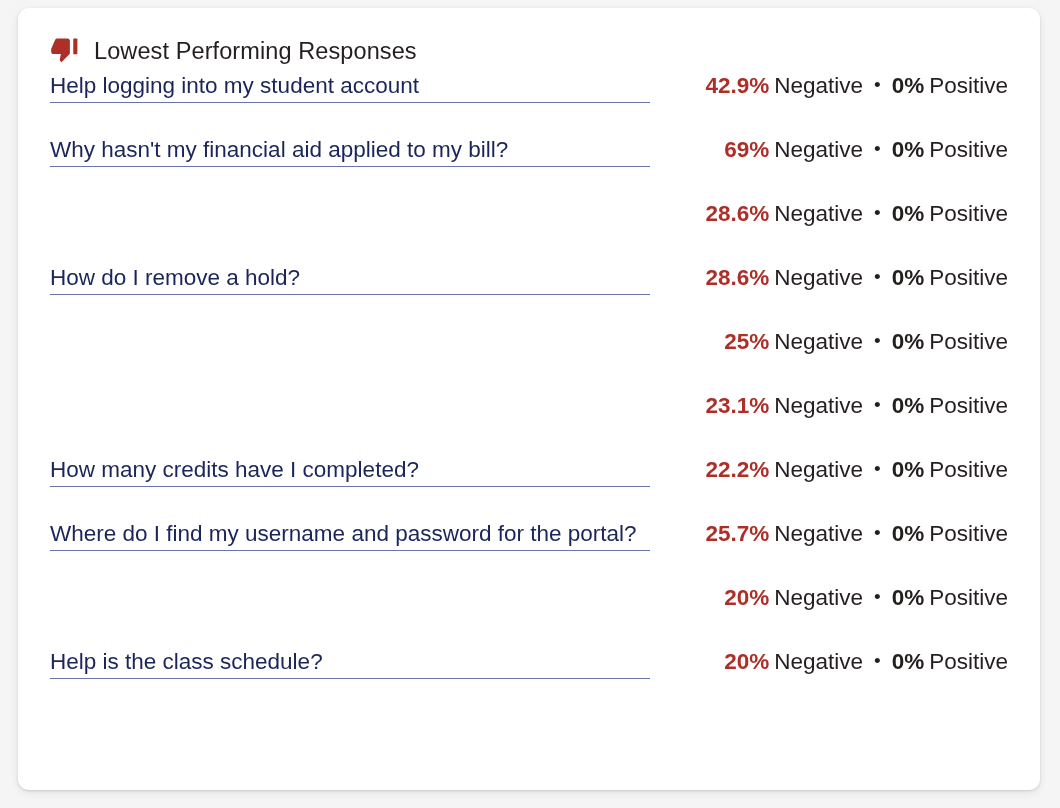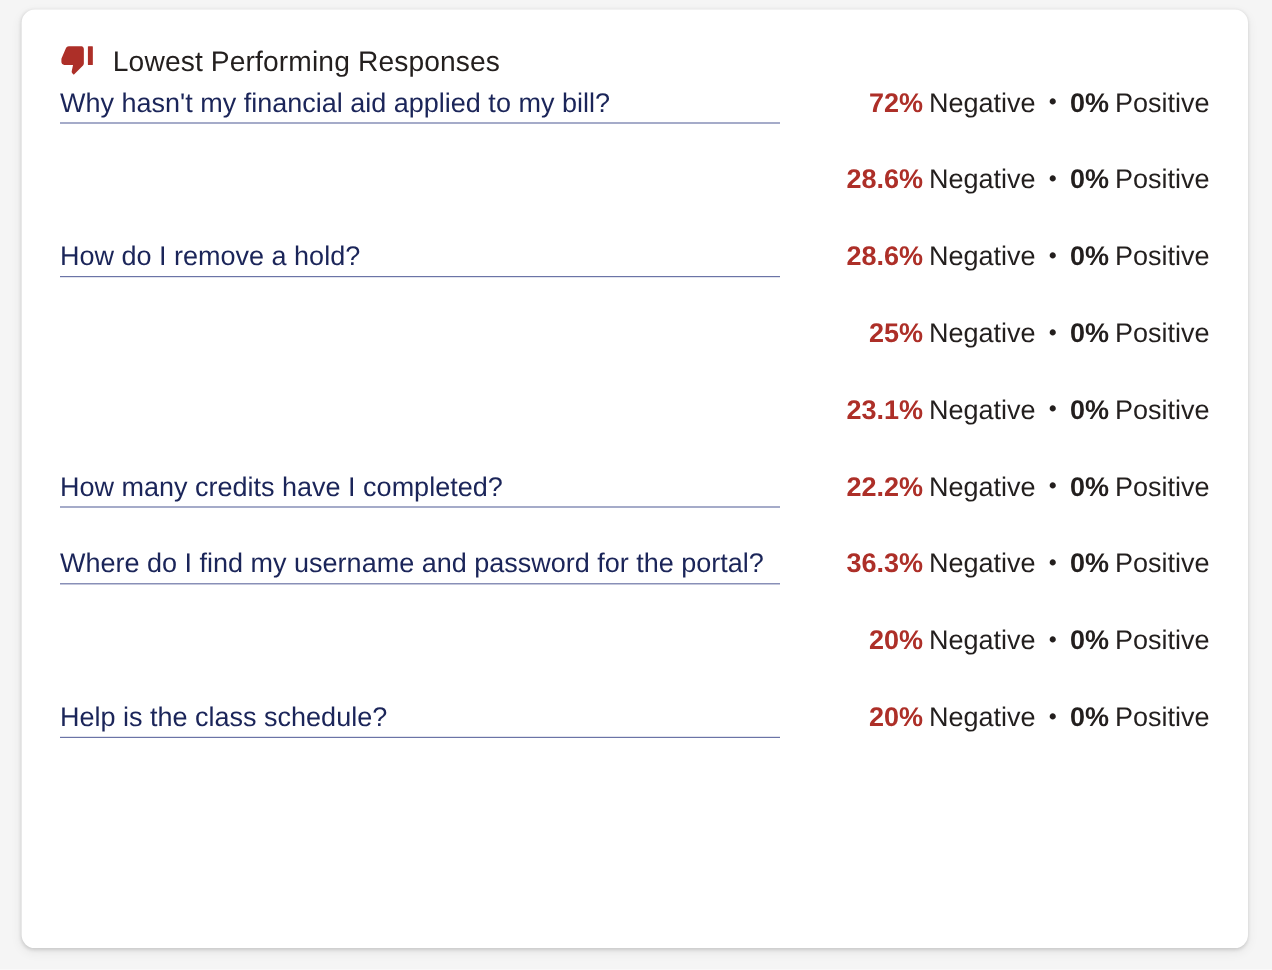--- a/index.html
+++ b/index.html
@@ -121,25 +121,31 @@
       <svg width="30" height="30" viewBox="0 0 24 24" aria-hidden="true">
         <path d="M14.4 2H5.9C5.0 2 4.25 2.54 3.93 3.32L1.07 10.0c-.09.24-.14.49-.14.76V12.6c0 1.03.84 1.87 1.87 1.87h5.9l-.89 4.27-.03.3c0 .38.16.74.41 1.0l.99.99 6.17-6.17c.34-.34.55-.81.55-1.33V3.87C15.9 2.84 15.06 2 14.4 2z" fill="#ad2f28"></path>
         <rect x="18.6" y="2" width="3.3" height="12.6" rx="0.4" fill="#ad2f28"></rect>
       </svg>
     </span>
     <span class="card-title">Lowest Performing Responses</span>
   </div>
 
   <div class="rows">
 
+    <div class="row">
+      <a class="row-link">Help logging into my student account</a>
+      <div class="row-stats">
+        <span class="pct-negative">42.9%</span><span class="sp"></span><span class="lbl">Negative</span><span class="dot-sep">•</span><span class="pct-positive">0%</span><span class="sp"></span><span class="lbl">Positive</span>
+      </div>
+    </div>
 
     <div class="row">
       <a class="row-link">Why hasn't my financial aid applied to my bill?</a>
       <div class="row-stats">
-        <span class="pct-negative">72%</span><span class="sp"></span><span class="lbl">Negative</span><span class="dot-sep">•</span><span class="pct-positive">0%</span><span class="sp"></span><span class="lbl">Positive</span>
+        <span class="pct-negative">69%</span><span class="sp"></span><span class="lbl">Negative</span><span class="dot-sep">•</span><span class="pct-positive">0%</span><span class="sp"></span><span class="lbl">Positive</span>
       </div>
     </div>
 
     <div class="row">
       <div class="row-stats">
         <span class="pct-negative">28.6%</span><span class="sp"></span><span class="lbl">Negative</span><span class="dot-sep">•</span><span class="pct-positive">0%</span><span class="sp"></span><span class="lbl">Positive</span>
       </div>
     </div>
 
     <div class="row">
@@ -164,21 +170,21 @@
     <div class="row">
       <a class="row-link">How many credits have I completed?</a>
       <div class="row-stats">
         <span class="pct-negative">22.2%</span><span class="sp"></span><span class="lbl">Negative</span><span class="dot-sep">•</span><span class="pct-positive">0%</span><span class="sp"></span><span class="lbl">Positive</span>
       </div>
     </div>
 
     <div class="row">
       <a class="row-link">Where do I find my username and password for the portal?</a>
       <div class="row-stats">
-        <span class="pct-negative">36.3%</span><span class="sp"></span><span class="lbl">Negative</span><span class="dot-sep">•</span><span class="pct-positive">0%</span><span class="sp"></span><span class="lbl">Positive</span>
+        <span class="pct-negative">25.7%</span><span class="sp"></span><span class="lbl">Negative</span><span class="dot-sep">•</span><span class="pct-positive">0%</span><span class="sp"></span><span class="lbl">Positive</span>
       </div>
     </div>
 
     <div class="row">
       <div class="row-stats">
         <span class="pct-negative">20%</span><span class="sp"></span><span class="lbl">Negative</span><span class="dot-sep">•</span><span class="pct-positive">0%</span><span class="sp"></span><span class="lbl">Positive</span>
       </div>
     </div>
 
     <div class="row">

